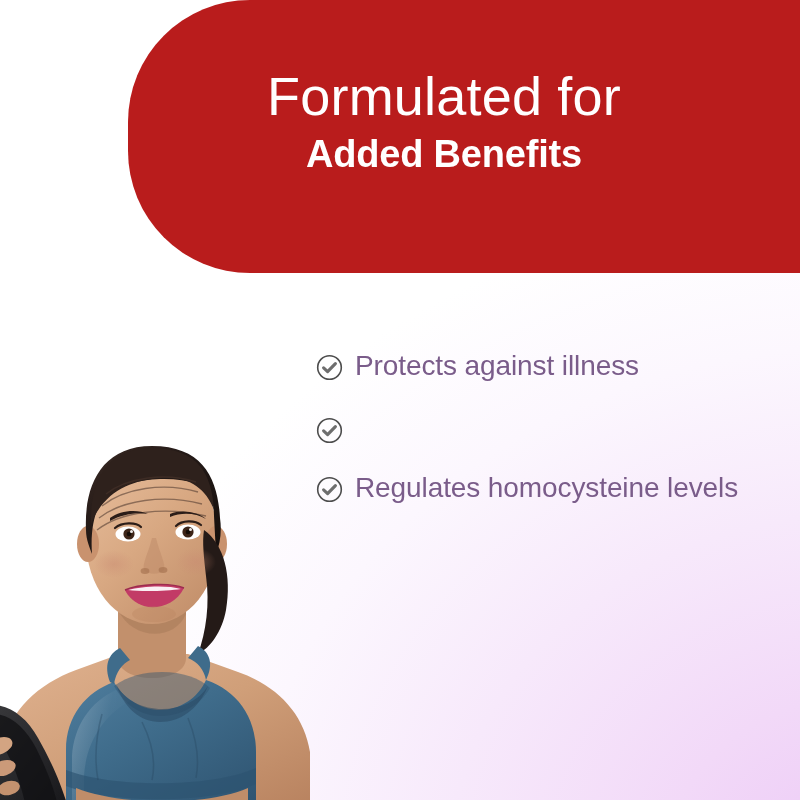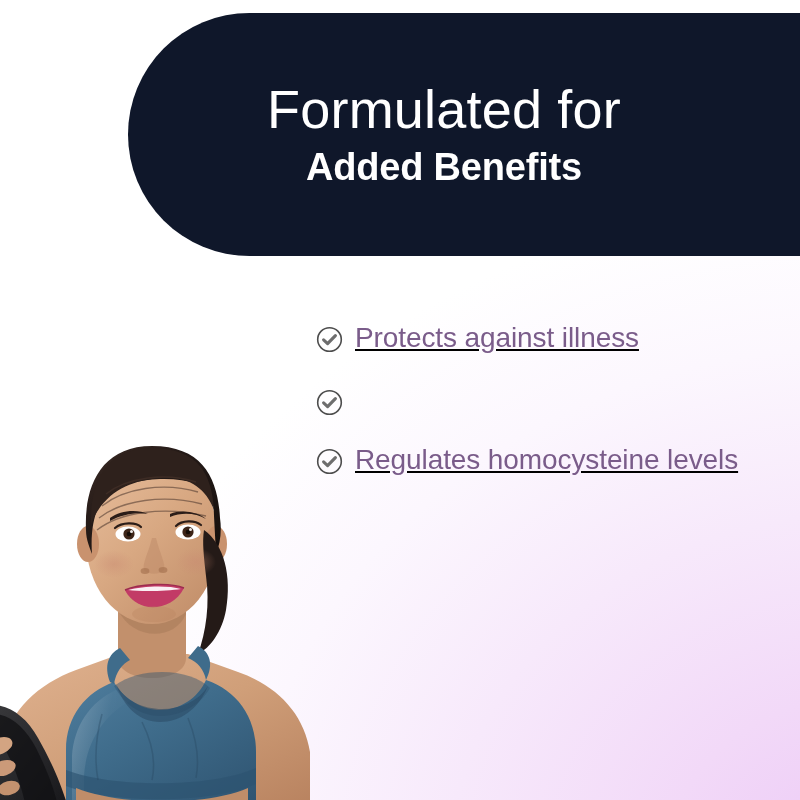--- a/index.html
+++ b/index.html
@@ -23,24 +23,24 @@
     width: 800px; height: 800px;
     background:
       radial-gradient(ellipse 900px 760px at 108% 108%, #ecc9f6 0%, #f2d9f8 22%, #f7e9fb 46%, #fcf7fe 68%, #ffffff 88%),
       linear-gradient(135deg, #ffffff 0%, #ffffff 34%, #fbf3fd 62%, #f1d6f7 100%);
   }
 
   
   .banner {
     position: absolute;
     left: 128px;
-    top: 13px;
+    top: 0;
     width: 672px;
-    height: 243px;
-    background: #0f172a;
+    height: 273px;
+    background: #b91c1c;
     border-top-left-radius: 122px 122px;
     border-bottom-left-radius: 122px 122px;
     border-top-right-radius: 0;
     border-bottom-right-radius: 0;
   }
   .banner-text {
     position: absolute;
     left: 0;
     top: 0;
     width: 672px;
@@ -79,23 +79,22 @@
     top: 318px;
     width: 320px;
     height: 490px;
   }
   .photo svg { display: block; }
 
   
   .benefits {
     position: absolute;
     left: 316px;
-    top: 320px;
+    top: 348px;
     width: 474px;
-    text-decoration: underline;
   }
   .benefit-row {
     display: flex;
     align-items: flex-start;
     margin-bottom: 26px;
   }
   .benefit-row:last-child { margin-bottom: 16px; }
   .check-icon {
     flex: 0 0 auto;
     width: 27px;

